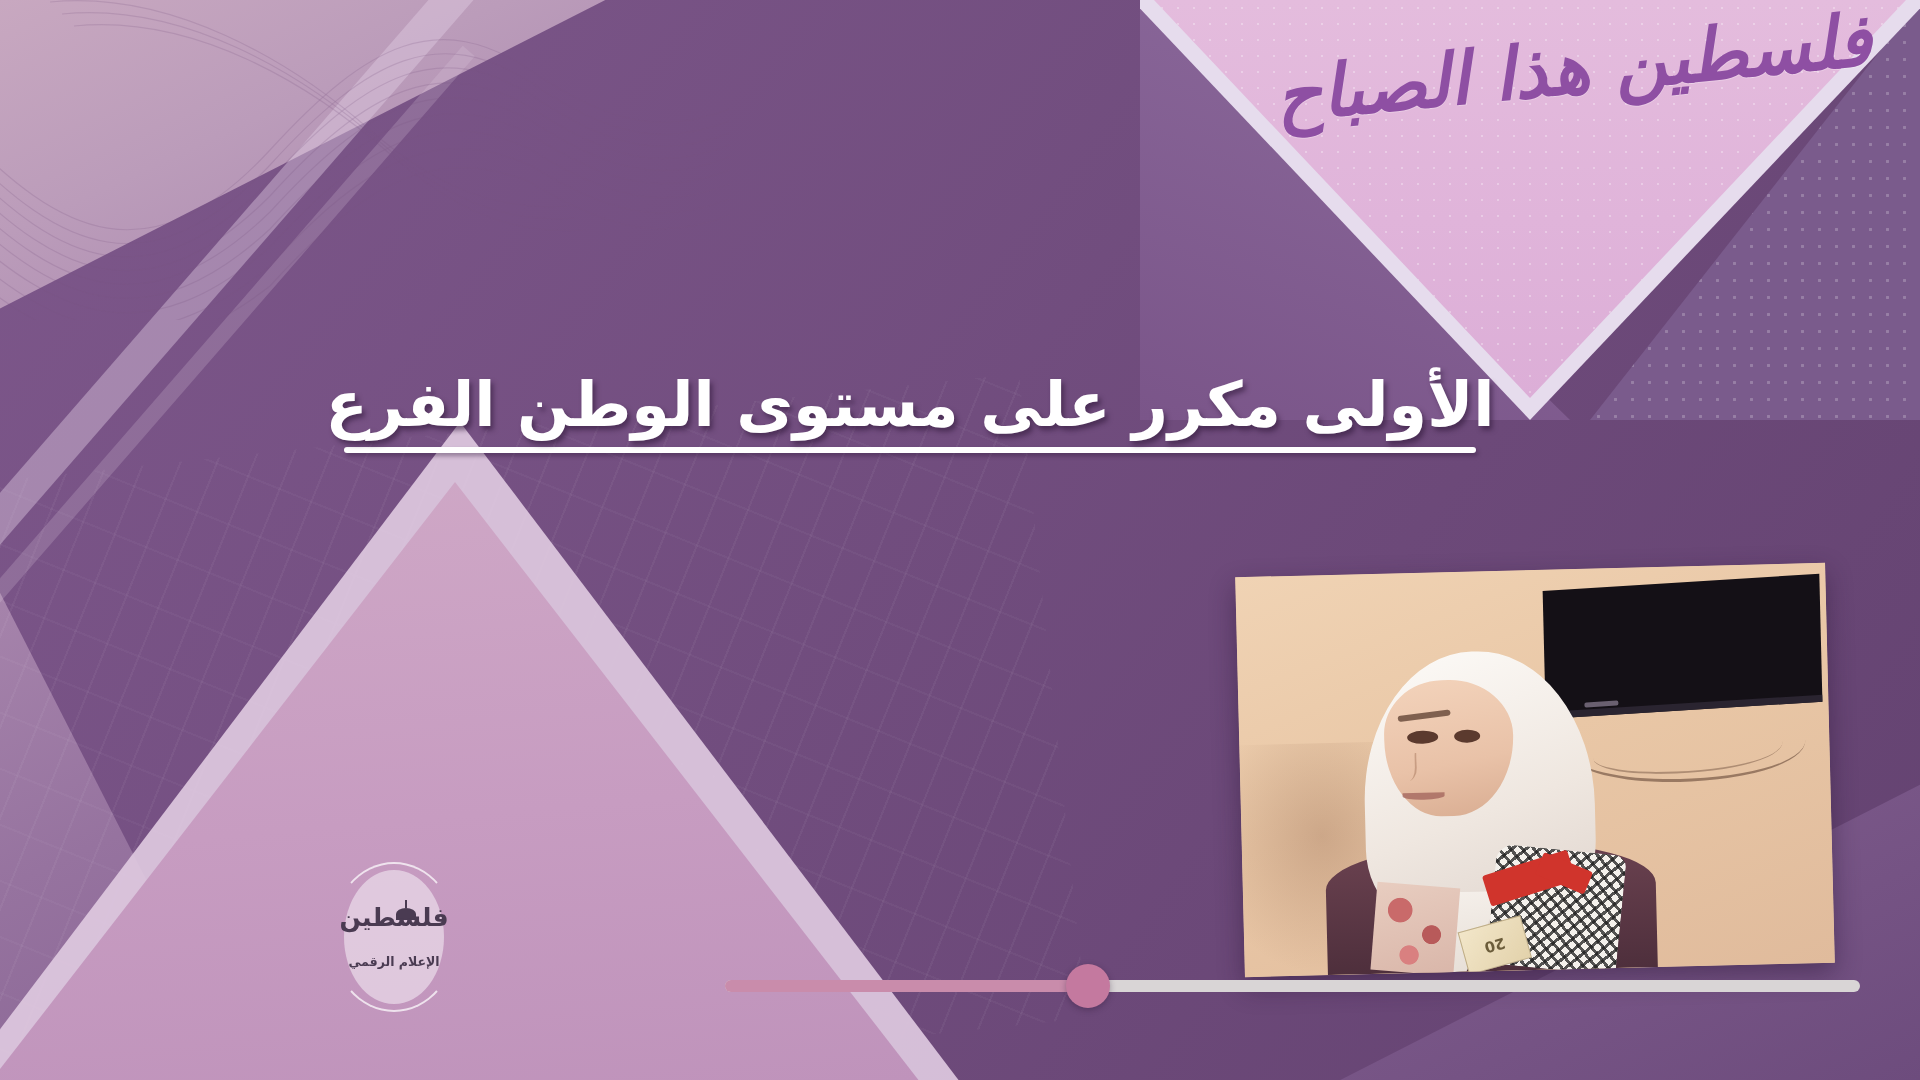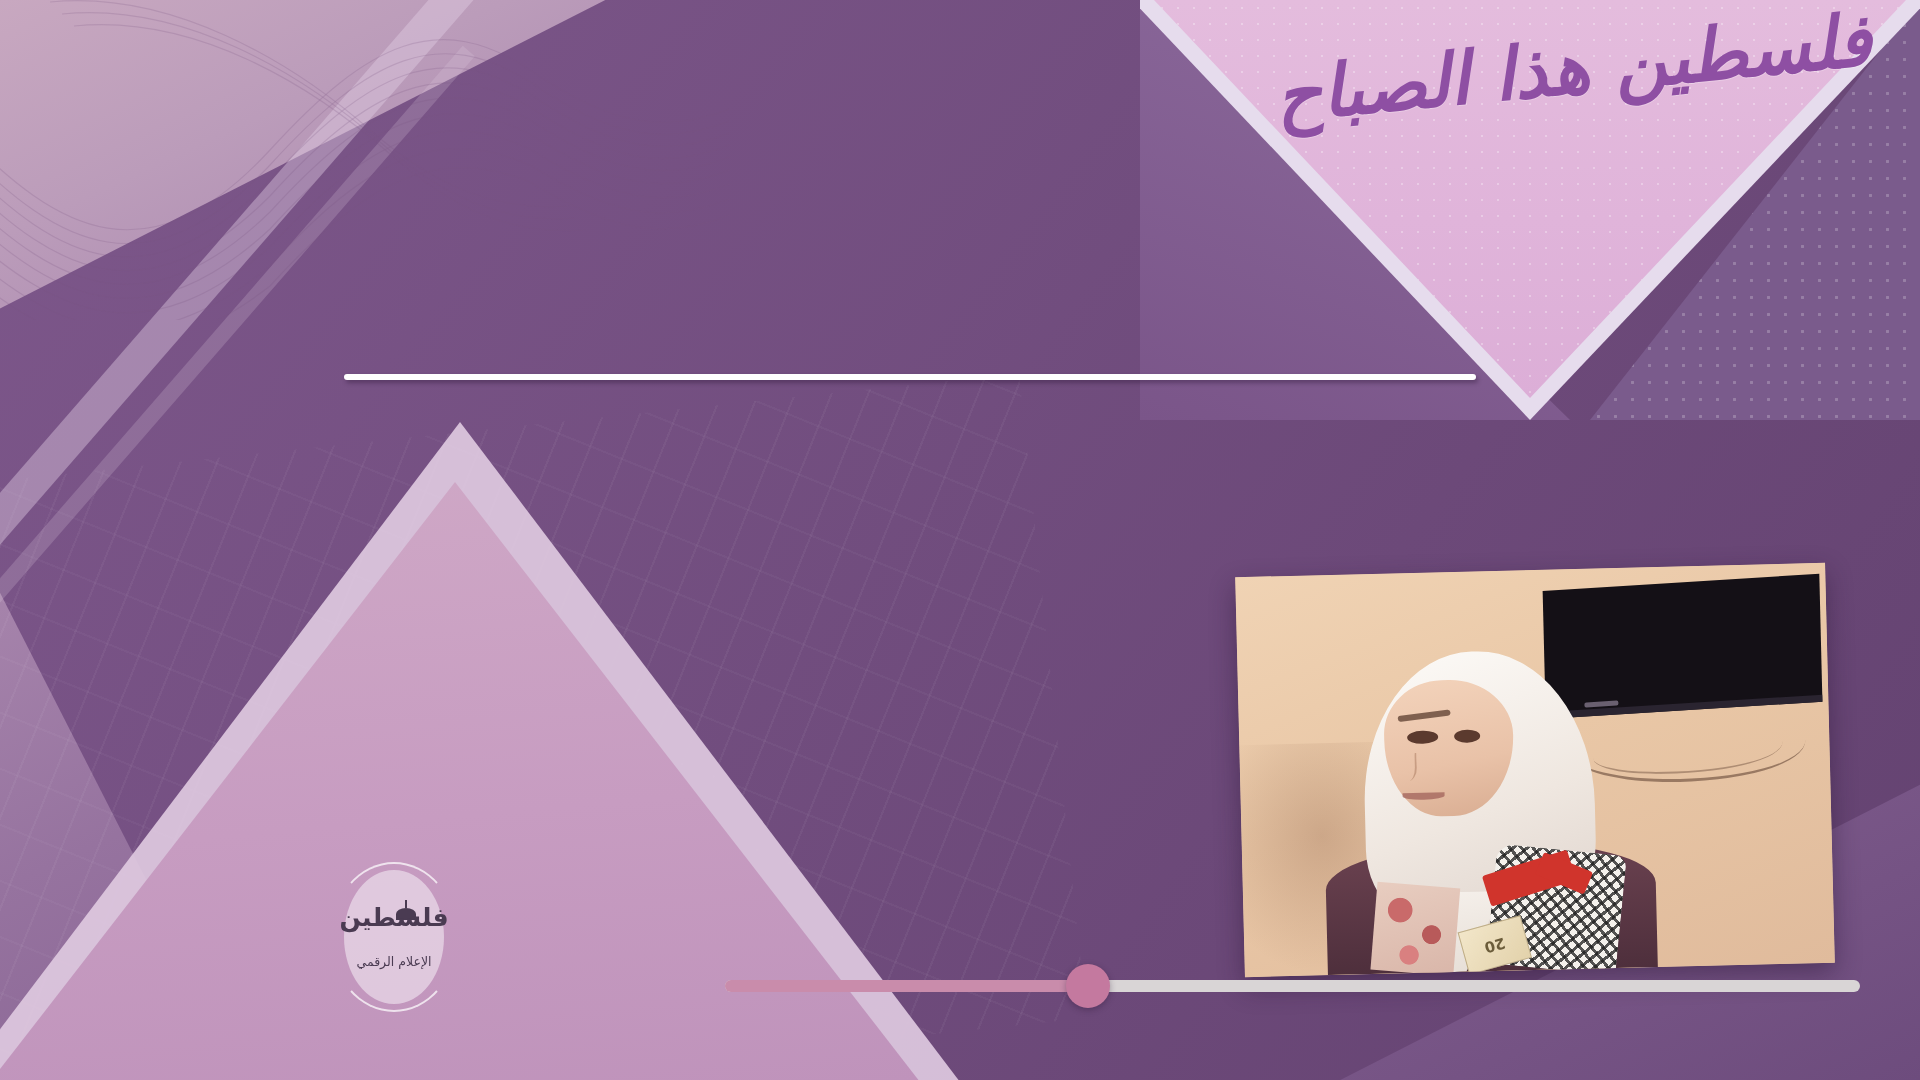--- a/index.html
+++ b/index.html
@@ -475,21 +475,21 @@
     font-weight: bold;
     color: #4a3b52;
     line-height: 1;
     letter-spacing: -1px;
   }
   .wm-sub {
     position: relative;
     margin-top: 24px;
     font-family: "DejaVu Sans", "Liberation Sans", sans-serif;
     font-size: 12.5px;
-    font-weight: normal;
+    font-weight: bold;
     color: #4a3b52;
   }
   .wm-dome {
     position: absolute;
     left: 50%;
     margin-left: 2px;
     top: 46px;
     width: 20px;
     height: 12px;
     background: #4a3b52;
@@ -541,20 +541,21 @@
     <div class="chev-dark-left"></div>
     <div class="chev-dark-right"></div>
     <div class="chev-dots"></div>
     <div class="chev-white"></div>
     <div class="chev-pink"></div>
     <div class="chev-pink-dots"></div>
   </div>
   <div class="program-logo">فلسطين هذا الصباح</div>
 
   <div class="headline">
+    <div class="headline-line">الأولى مكرر على مستوى الوطن الفرع</div>
     <div class="headline-rule"></div>
   </div>
 
   <div class="video-frame">
     <div class="vid-wall"></div>
     <div class="vid-wall-shadow"></div>
     <div class="vid-tv">
       <div class="vid-tv-logo"></div>
     </div>
     <div class="vid-cable"></div>

